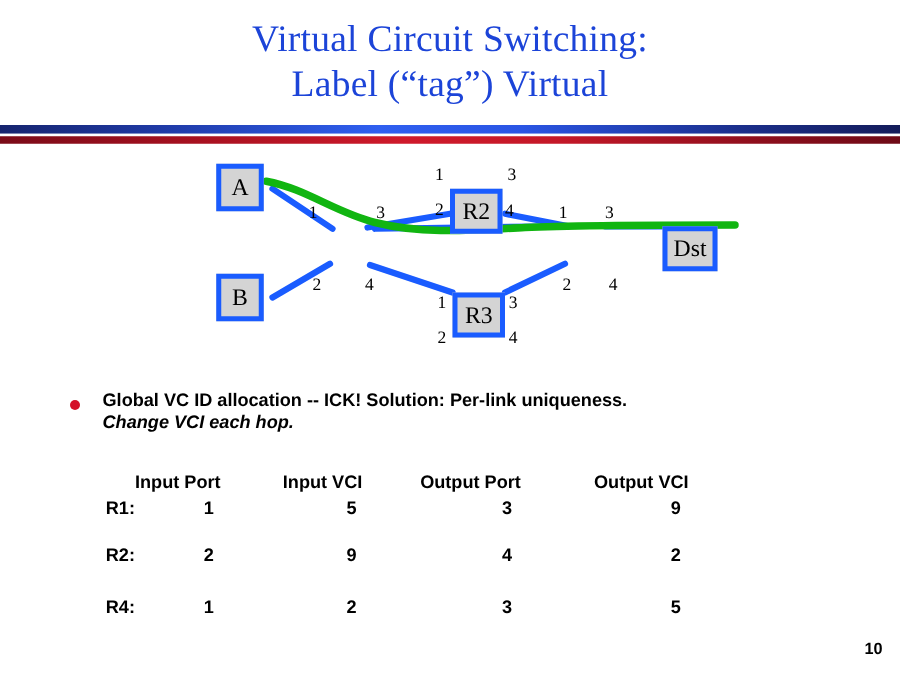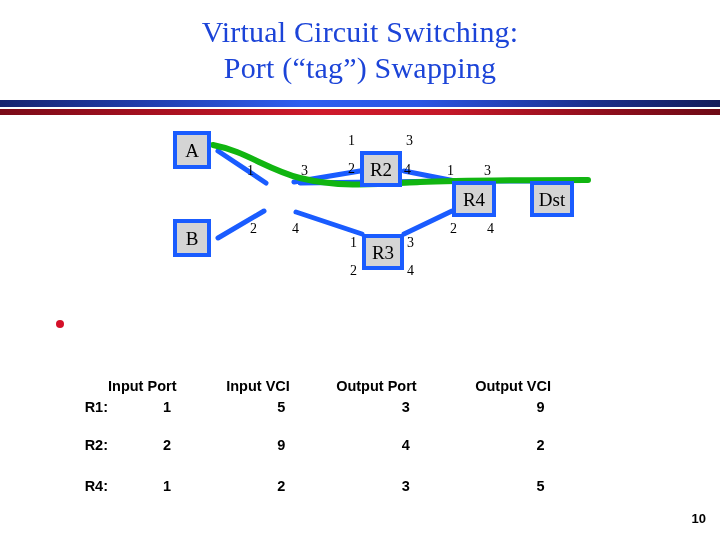--- a/index.html
+++ b/index.html
@@ -153,21 +153,21 @@
     font-size: 13px;
     font-weight: bold;
     color: #000000;
   }
 </style>
 </head>
 <body>
 
 <div id="title-block">
   <div class="title-line">Virtual Circuit Switching:</div>
-  <div class="title-line">Port (“tag”) Swapping</div>
+  <div class="title-line">Label (“tag”) Virtual</div>
 </div>
 
 <div id="divider">
   <div class="bar-blue"></div>
   <div class="bar-gap"></div>
   <div class="bar-red"></div>
 </div>
 
 <div id="diagram">
 
@@ -209,35 +209,36 @@
   <span class="port" style="left:404px; top:45px;">4</span>
 
   <div class="node" style="left:362px; top:116px; width:42px; height:36px;text-align:center;">
     <span>R3</span>
   </div>
   <span class="port" style="left:350px; top:118px;">1</span>
   <span class="port" style="left:407px; top:118px;">3</span>
   <span class="port" style="left:350px; top:146px;">2</span>
   <span class="port" style="left:407px; top:146px;">4</span>
 
-  <div class="node" style="left:452px; top:63px; width:44px; height:36px;">
-    <span>R4</span>
-  </div>
   <span class="port" style="left:447px; top:46px;">1</span>
   <span class="port" style="left:484px; top:46px;">3</span>
   <span class="port" style="left:450px; top:104px;">2</span>
   <span class="port" style="left:487px; top:104px;">4</span>
 
   <div class="node" style="left:530px; top:63px; width:44px; height:36px;">
     <span>Dst</span>
   </div>
 </div>
 
 <div id="bullet-block">
   <div id="bullet-dot"></div>
+  <div id="bullet-text">
+    <div class="l1">Global VC ID allocation -- ICK!  Solution:  Per-link uniqueness.</div>
+    <div class="l2">Change VCI each hop.</div>
+  </div>
 </div>
 
 <table id="vc-table">
   <thead>
     <tr>
       <th class="corner"></th>
       <th>Input Port</th>
       <th>Input VCI</th>
       <th>Output Port</th>
       <th>Output VCI</th>

